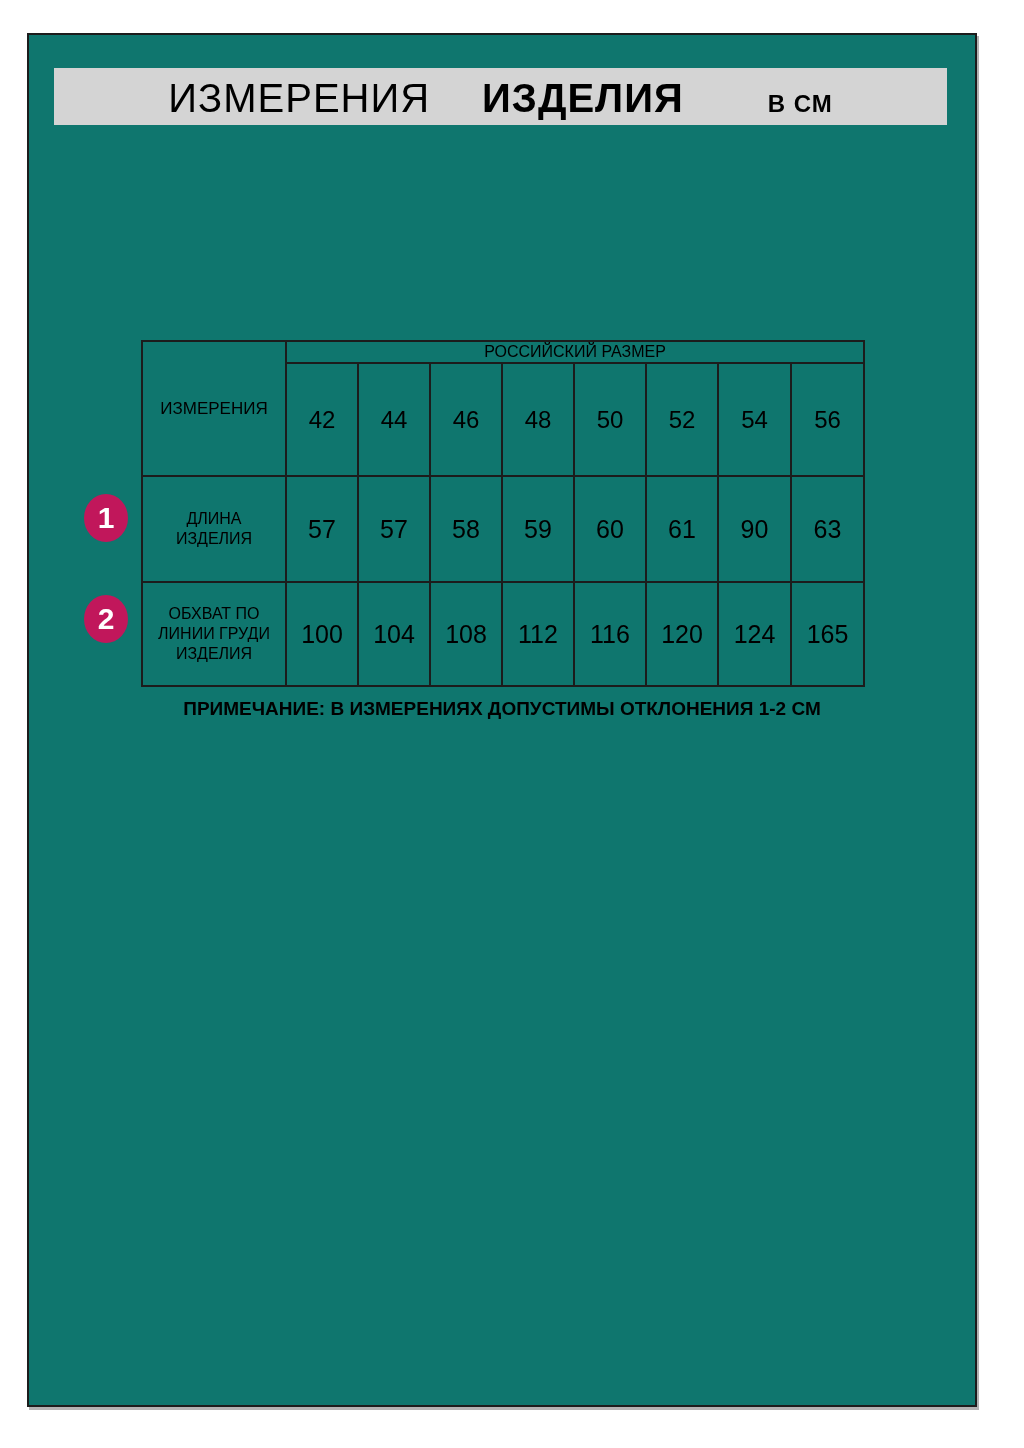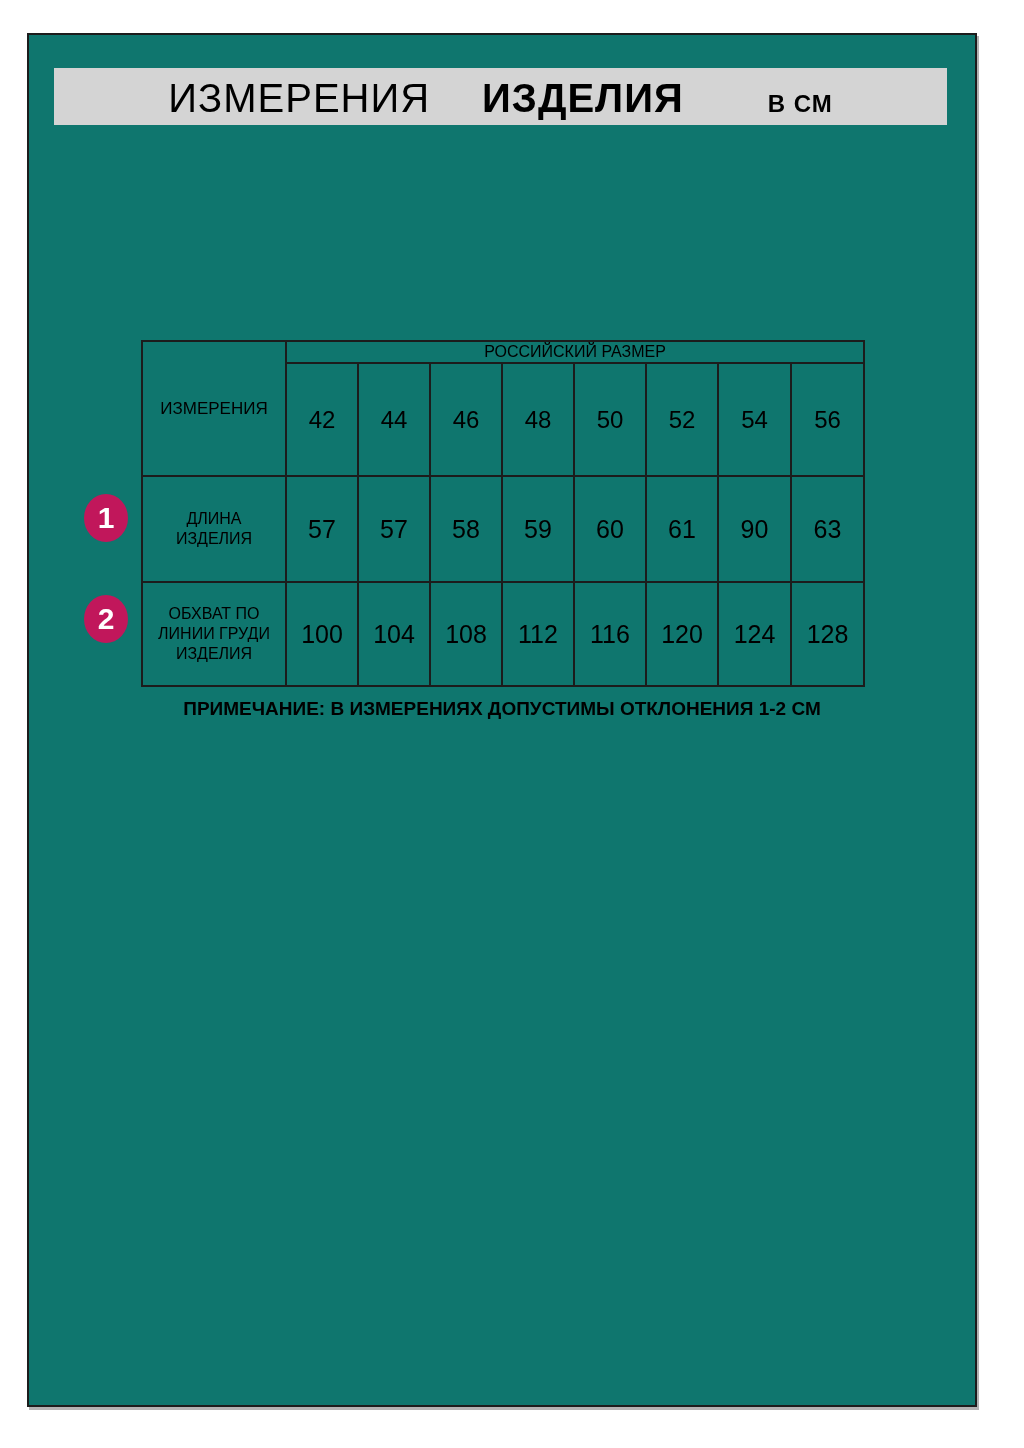--- a/index.html
+++ b/index.html
@@ -140,21 +140,21 @@
         <td class="row-label">ОБХВАТ ПО
 ЛИНИИ ГРУДИ
 ИЗДЕЛИЯ</td>
         <td class="value">100</td>
         <td class="value">104</td>
         <td class="value">108</td>
         <td class="value">112</td>
         <td class="value">116</td>
         <td class="value">120</td>
         <td class="value">124</td>
-        <td class="value">128</td>
+        <td class="value">165</td>
       </tr>
     </tbody>
   </table>
 
   <div class="marker marker-1">1</div>
   <div class="marker marker-2">2</div>
 
   <div class="note">ПРИМЕЧАНИЕ: В ИЗМЕРЕНИЯХ ДОПУСТИМЫ ОТКЛОНЕНИЯ 1-2 СМ</div>
 
 </div>

